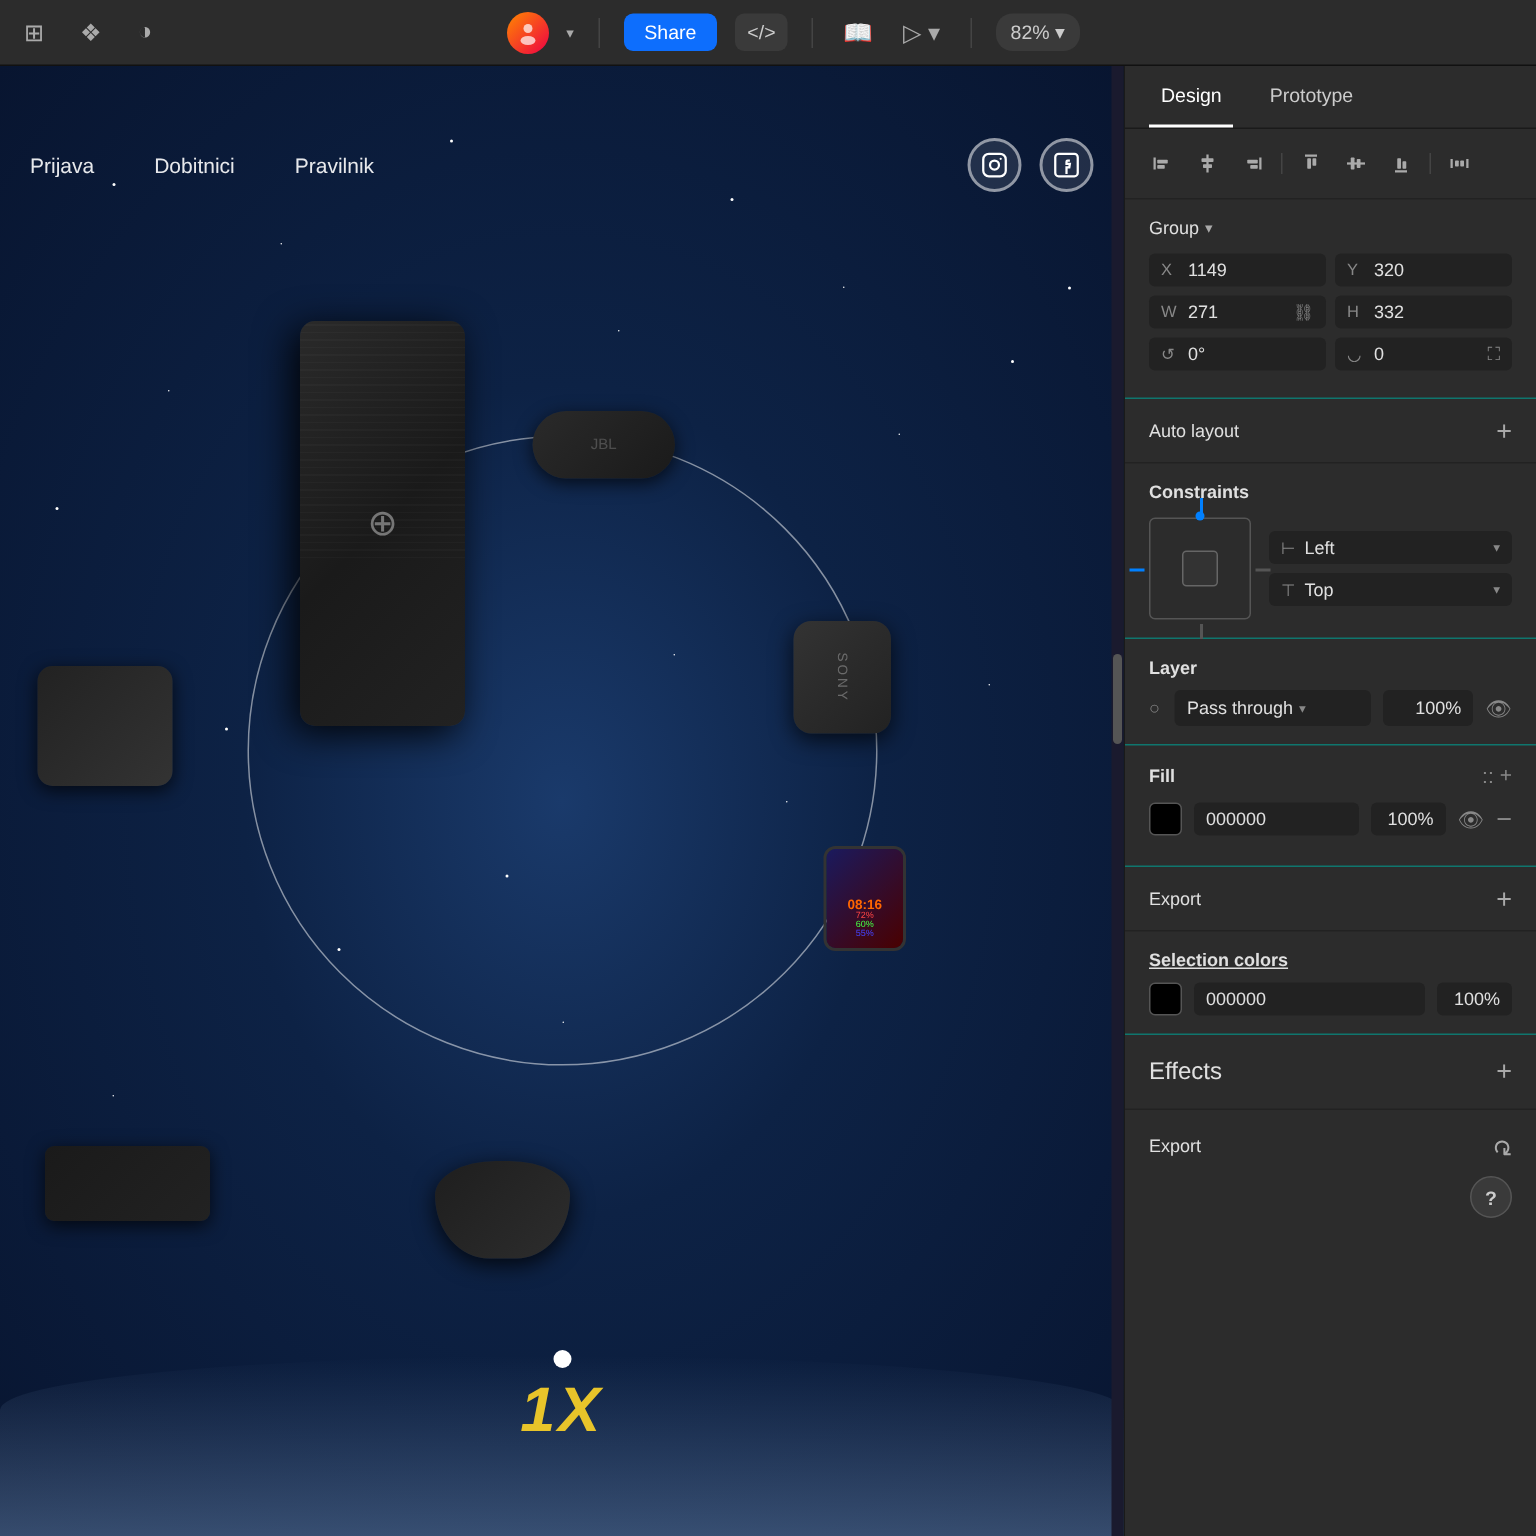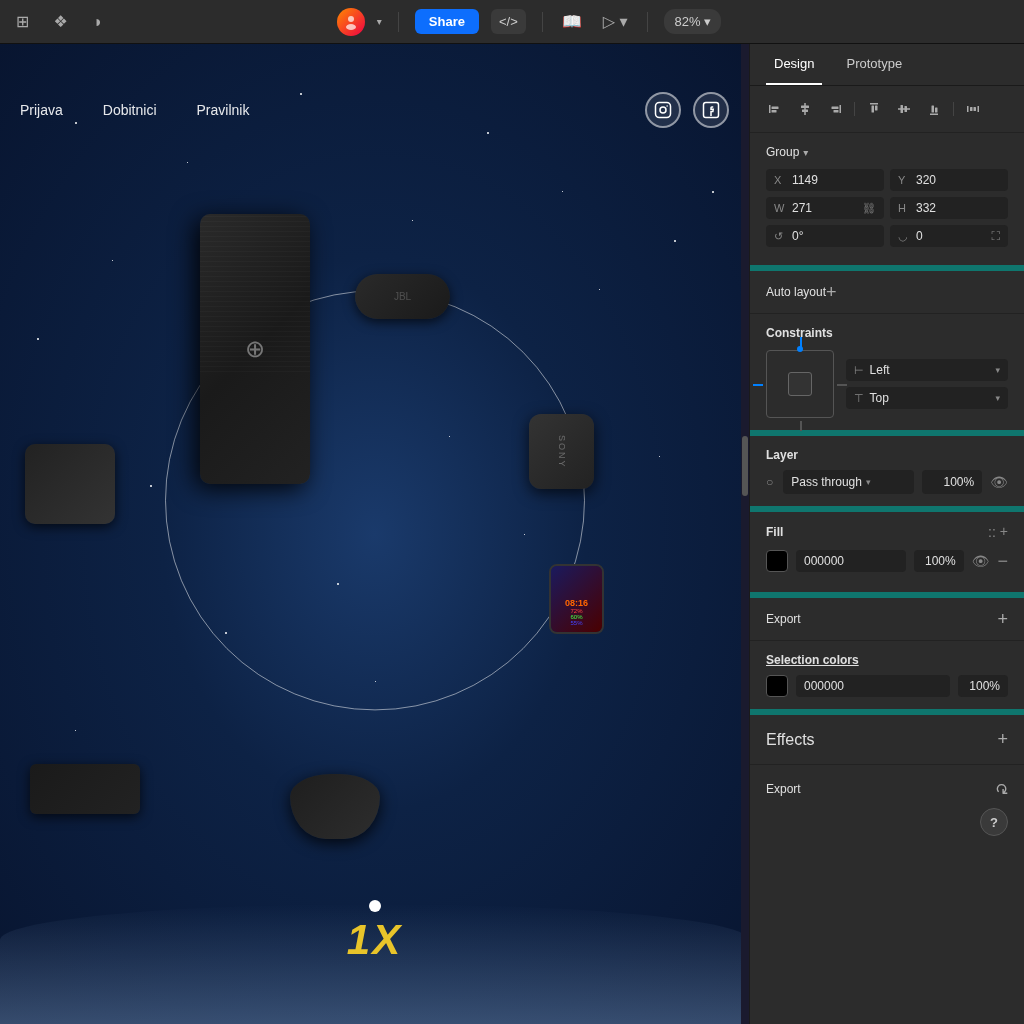--- a/index.html
+++ b/index.html
@@ -30,21 +30,21 @@
       padding: 4px;
     }
     .share-btn {
       background: #0d6efd;
       color: white;
       border: none;
       border-radius: 6px;
       padding: 5px 14px;
       font-size: 13px;
       cursor: pointer;
-      font-weight: 700;
+      font-weight: 400;
     }
     .toolbar-divider {
       width: 1px;
       height: 20px;
       background: #444;
       margin: 0 4px;
     }
     .avatar-btn {
       width: 28px;
       height: 28px;
@@ -249,21 +249,21 @@
       justify-content: center;
       cursor: pointer;
       color: #aaa;
       font-size: 14px;
       border-radius: 4px;
     }
 
     
     .panel-section {
       padding: 12px 16px;
-      border-bottom: 6px solid #0f766e;
+      border-bottom: 1px solid #0f766e;
     }
     .section-header {
       display: flex;
       align-items: center;
       justify-content: space-between;
       margin-bottom: 10px;
       font-size: 12px;
       color: #ccc;
       font-weight: 500;
     }
@@ -774,21 +774,21 @@
           <span class="coord-value">0°</span>
         </div>
         <div class="coord-field">
           <span class="coord-label">◡</span>
           <span class="coord-value">0</span>
           <span class="coord-icon" style="font-size:12px;">⛶</span>
         </div>
       </div>
     </div>
 
-    <div style="display:flex;align-items:center;justify-content:flex-start;padding:12px 16px;border-bottom:1px solid #222;">
+    <div style="display:flex;align-items:center;justify-content:space-between;padding:12px 16px;border-bottom:1px solid #222;">
       <span style="font-size:12px;color:#e0e0e0;font-weight:500;">Auto layout</span>
       <span class="section-add">+</span>
     </div>
 
     <div class="panel-section">
       <div class="section-title">
         <span>Constraints</span>
       </div>
       <div class="constraints-widget" style="margin-top:10px;">
         <div class="constraint-box">

